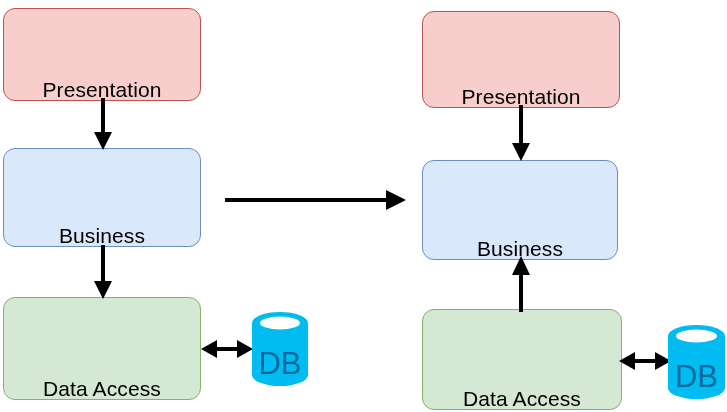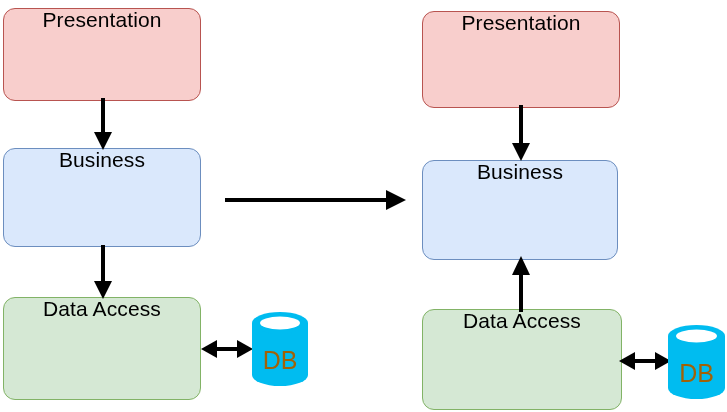--- a/index.html
+++ b/index.html
@@ -14,40 +14,40 @@
     background: #ffffff;
     overflow: hidden;
     font-family: "Liberation Sans", sans-serif;
   }
   .layer-box {
     position: absolute;
     box-sizing: border-box;
     border-radius: 12px;
     border: 1px solid;
     display: flex;
-    align-items: flex-start;
+    align-items: flex-end;
     justify-content: center;
   }
   .layer-label {
     font-size: 21px;
     color: #000000;
     line-height: 1;
     white-space: nowrap;
     letter-spacing: 0.1px;
   }
   .db-icon {
     position: absolute;
   }
   .db-text {
     position: absolute;
     left: 0;
     right: 0;
     text-align: center;
-    font-size: 25px;
-    color: #a16207;
+    font-size: 31px;
+    color: #0369a1;
     font-family: "Liberation Sans", sans-serif;
     line-height: 1;
     pointer-events: none;
   }
   .conn {
     position: absolute;
   }
   .conn svg { display: block; overflow: visible; }
 </style>
 </head>

